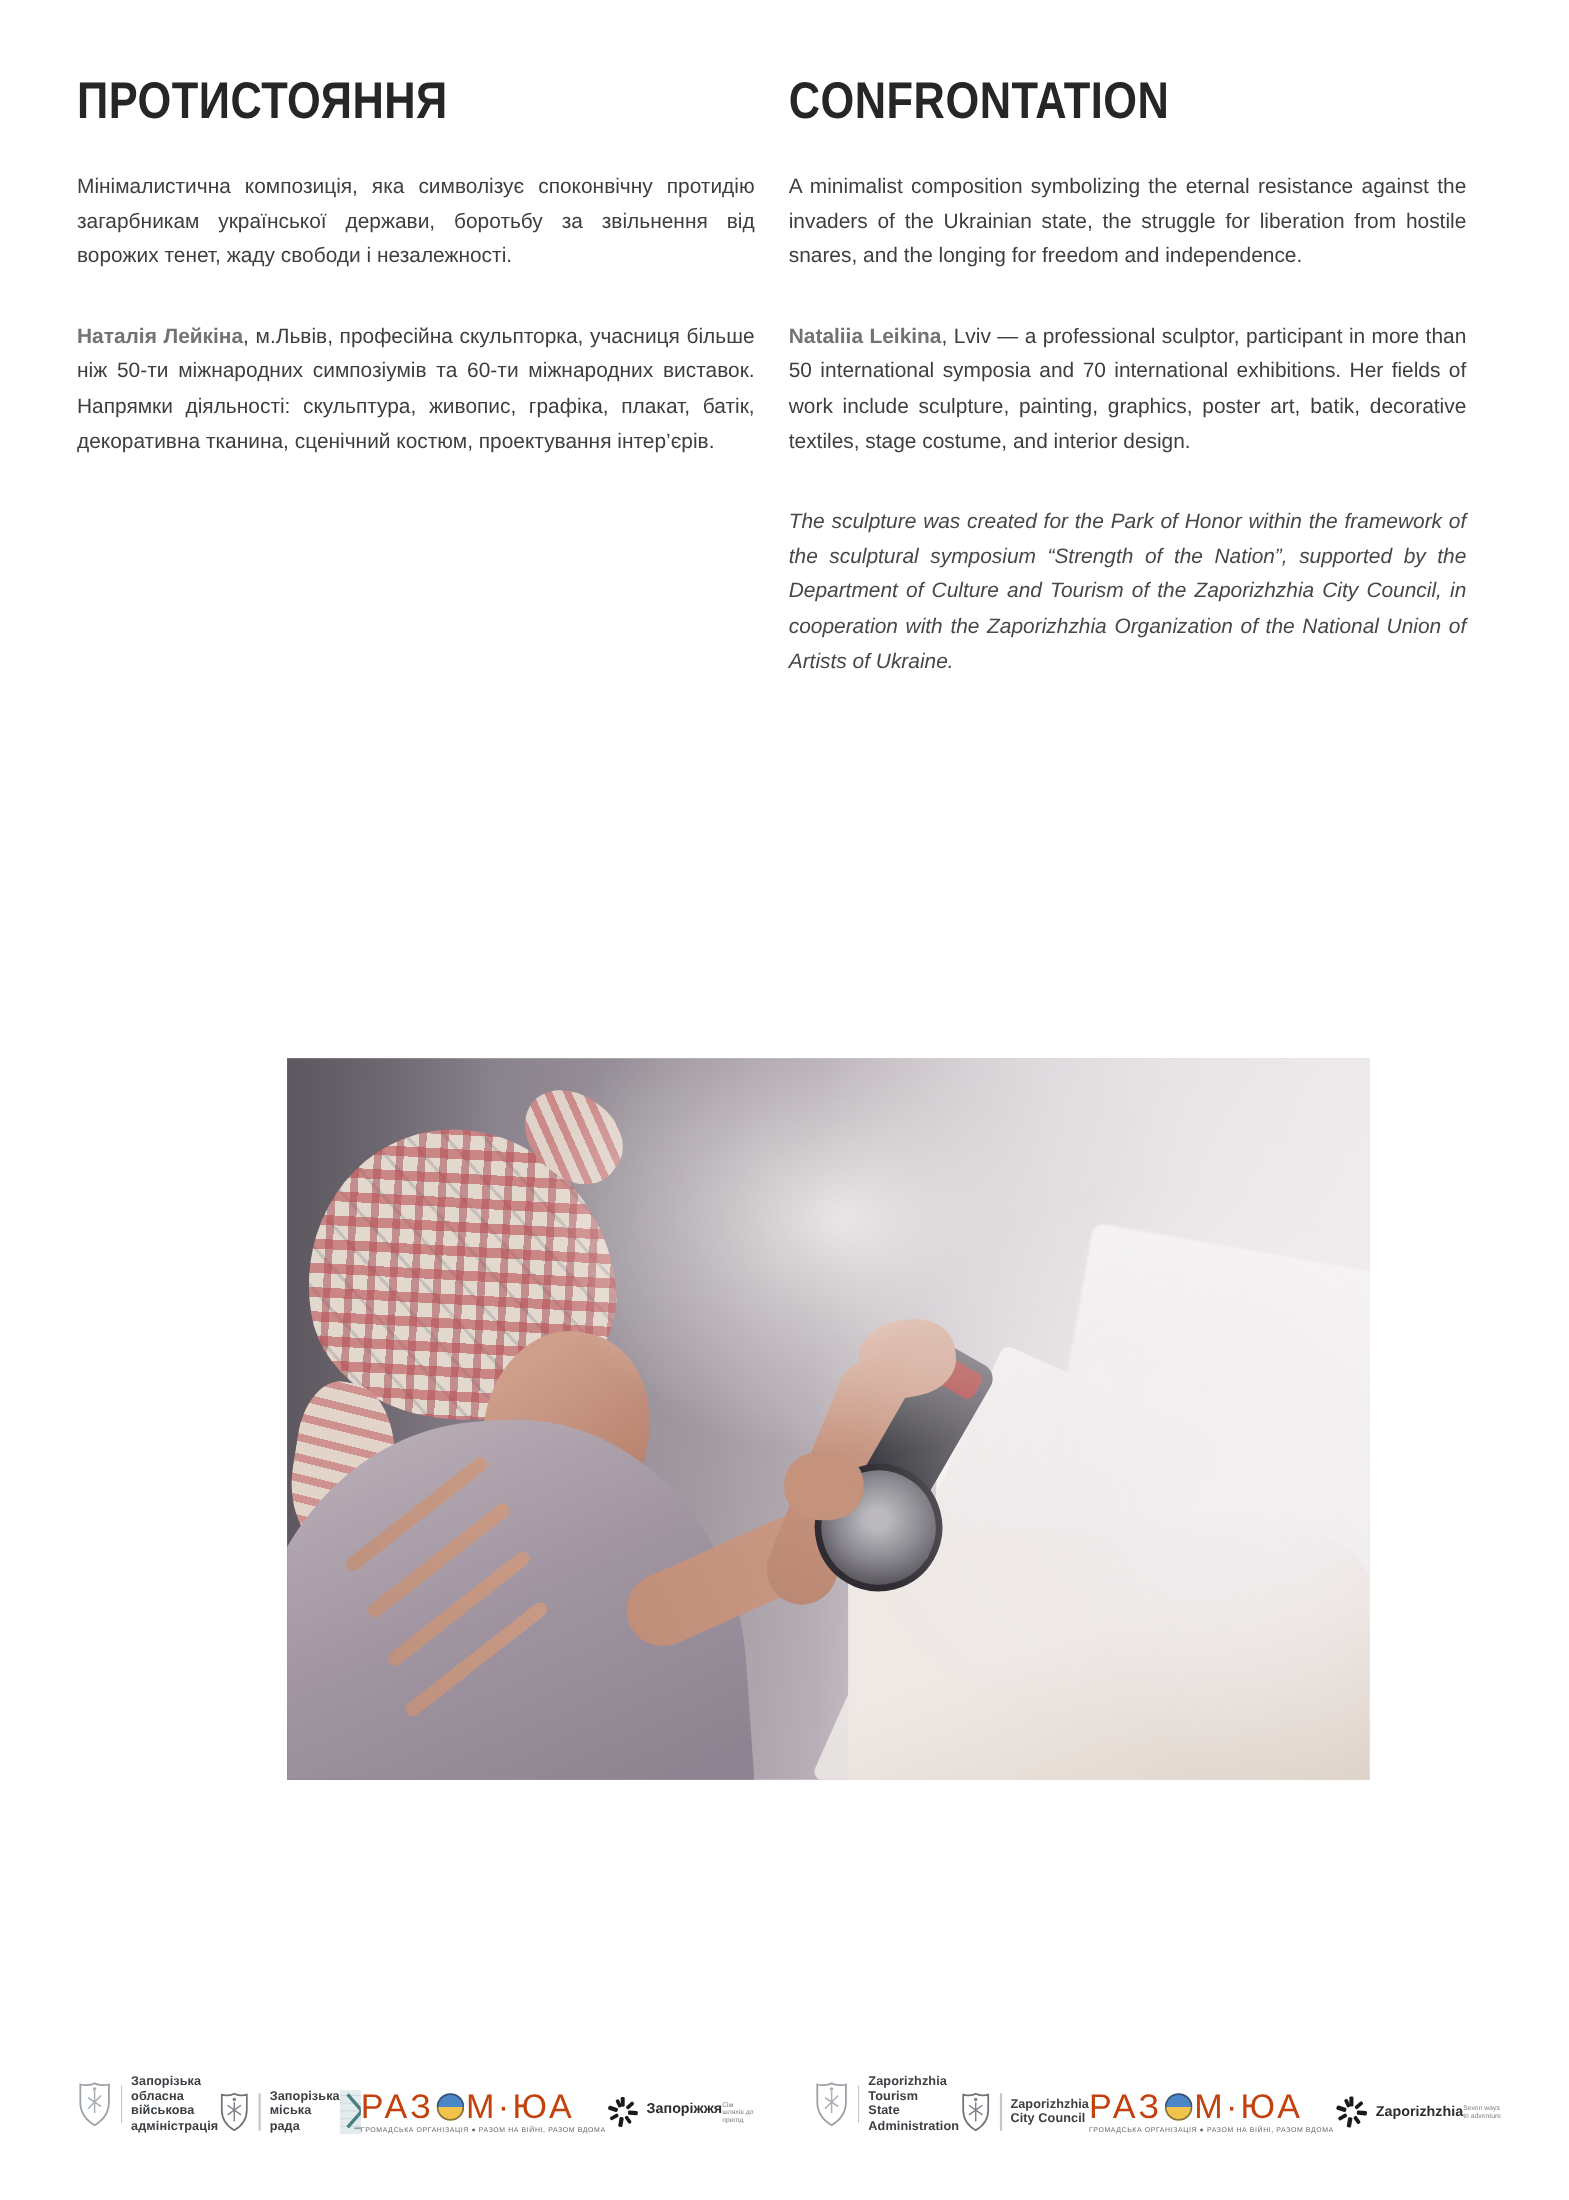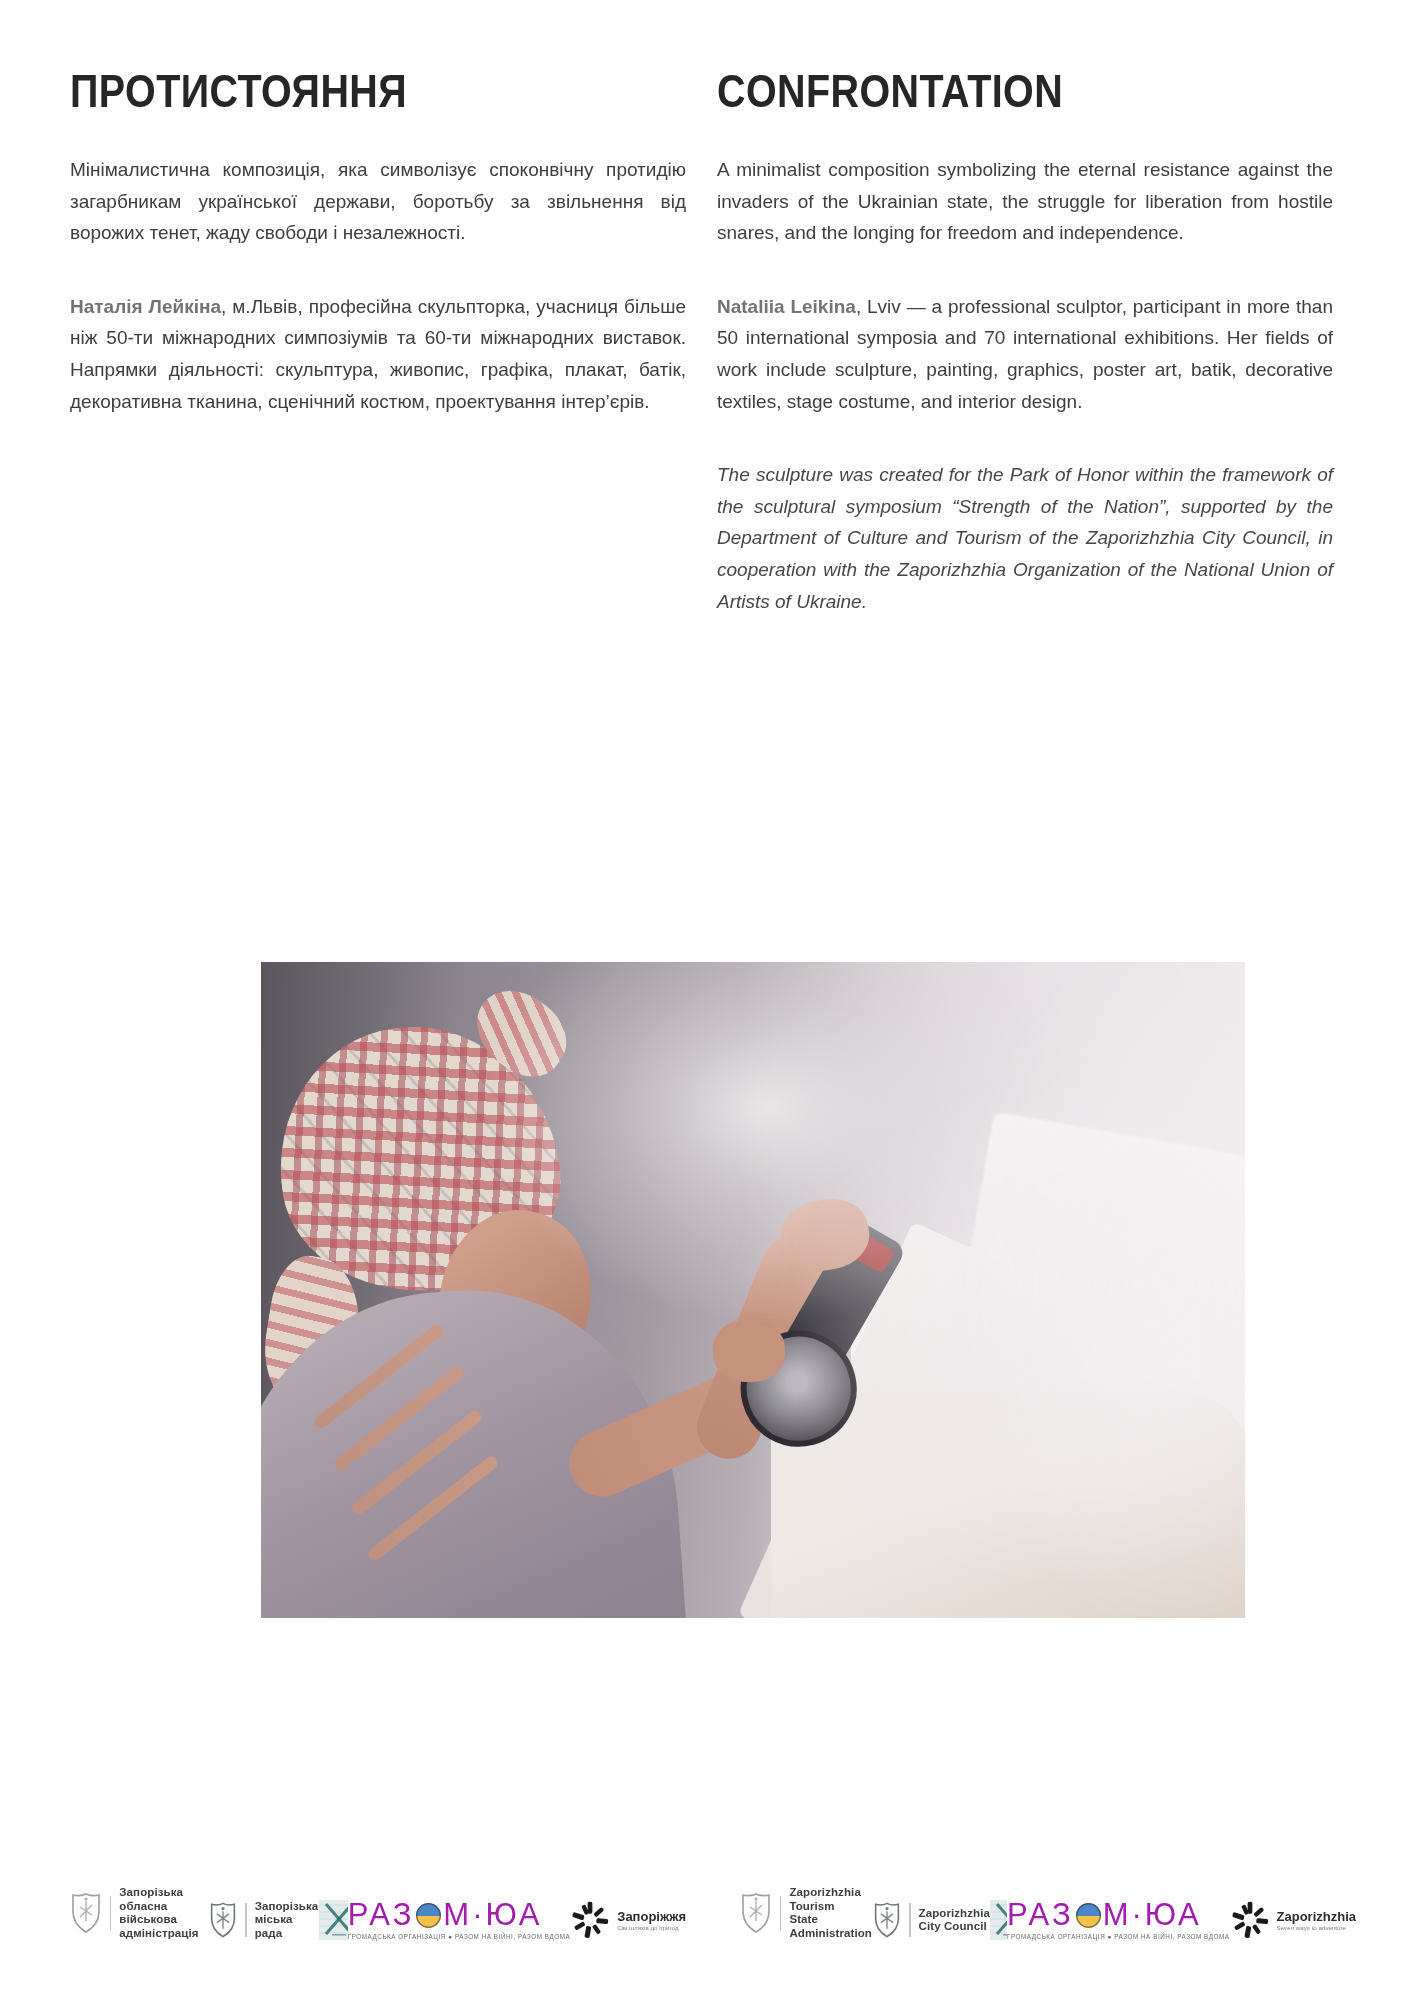--- a/index.html
+++ b/index.html
@@ -77,26 +77,26 @@
   
   .footer{position:absolute;left:70px;top:1886px;width:1286px;display:flex;justify-content:space-between;}
   .fhalf{width:616px;display:flex;align-items:flex-end;justify-content:space-between;}
   .lg{display:flex;align-items:center;gap:8px;}
   .vbar{width:2px;height:34px;background:#c3c7cb;}
   .ltxt{font-size:11.5px;font-weight:700;color:#3c4045;line-height:13.5px;letter-spacing:.1px;}
   .ltxt span{display:block;}
   .xlogo{position:relative;width:40px;height:40px;background:#e6edee;overflow:hidden;}
   .xlogo svg{display:block;}
   .razom{display:flex;flex-direction:column;align-items:flex-start;}
-  .razom-line{display:flex;align-items:center;font-size:31px;font-weight:400;letter-spacing:3px;color:#a21caf;line-height:30px;}
+  .razom-line{display:flex;align-items:center;font-size:31px;font-weight:400;letter-spacing:3px;color:#c2410c;line-height:30px;}
   .flagO{display:inline-block;width:25px;height:25px;border-radius:50%;margin:0 2px;
          background:linear-gradient(#4a86c8 0 50%,#f1c34b 50% 100%);box-shadow:inset 0 0 0 1.5px rgba(43,43,47,.55);}
   .razom-tag{font-size:6.3px;letter-spacing:.55px;color:#67676b;margin-top:3px;white-space:nowrap;}
   .star-group{display:flex;align-items:center;gap:7px;}
-  .zp-text{display:flex;flex-direction:column;}
+  .zp-text{display:flex;flex-direction:row;}
   .zp-name{font-size:13px;font-weight:700;color:#2d2d31;line-height:14px;}
   .zp-tag{font-size:6.2px;color:#7c7c80;}
   .arms{flex:none;}
 </style>
 </head>
 <body>
 
 <div class="page">
 
   <section class="col col-uk">

